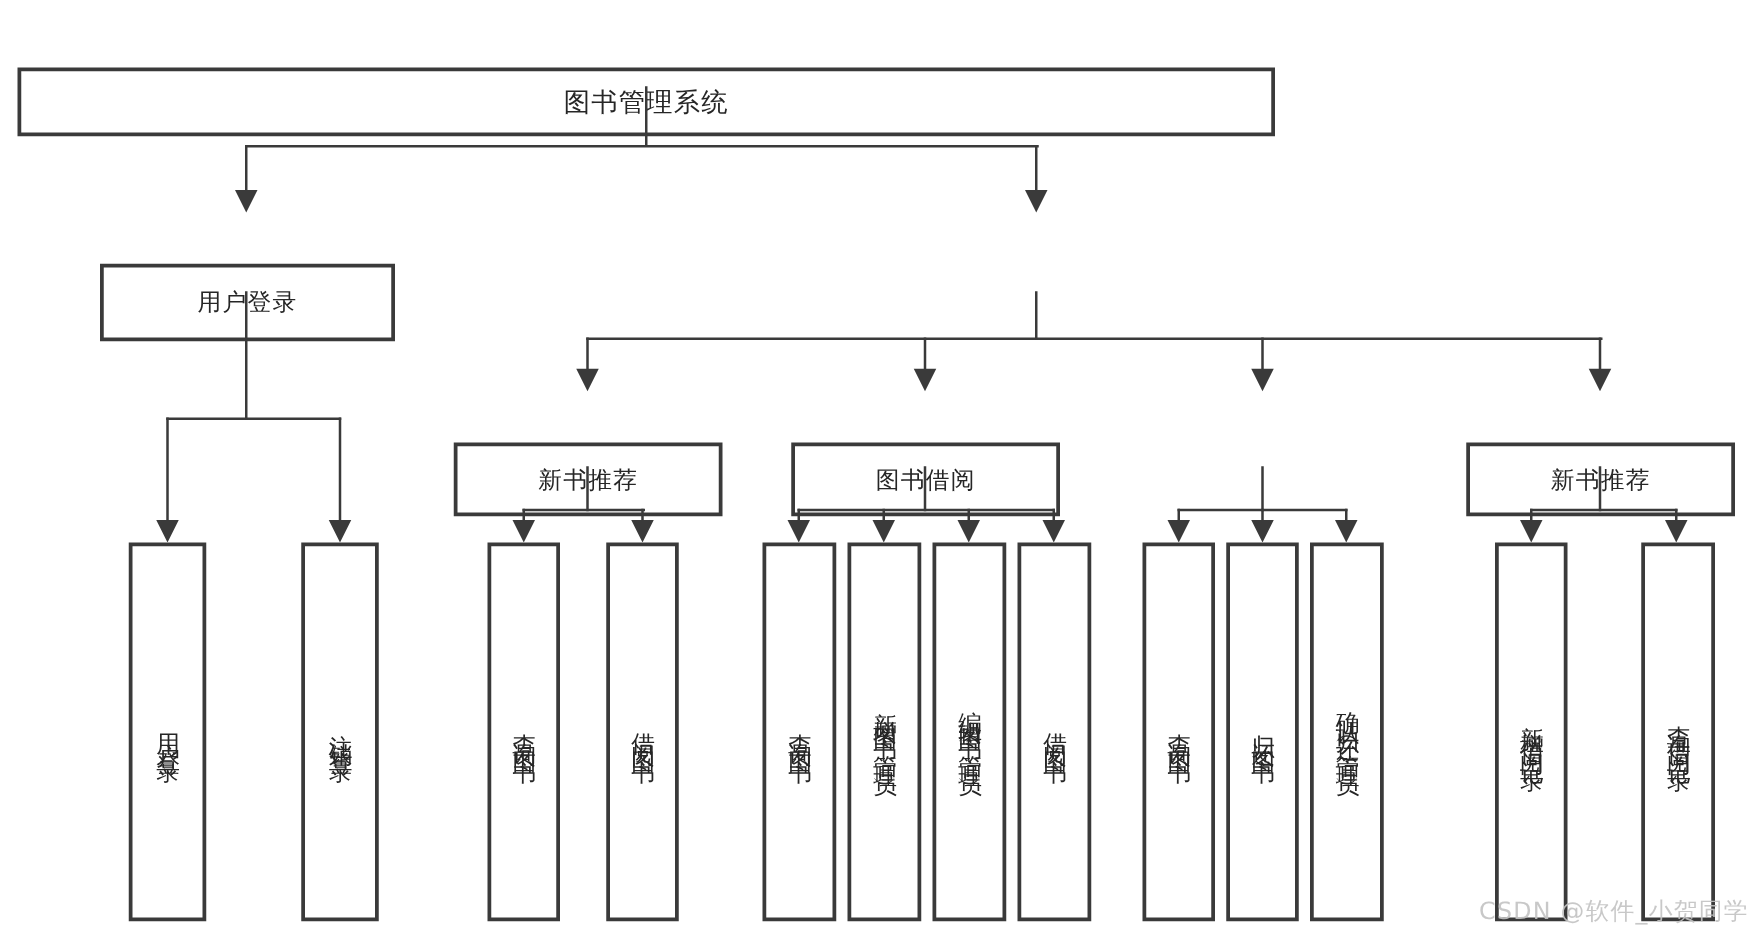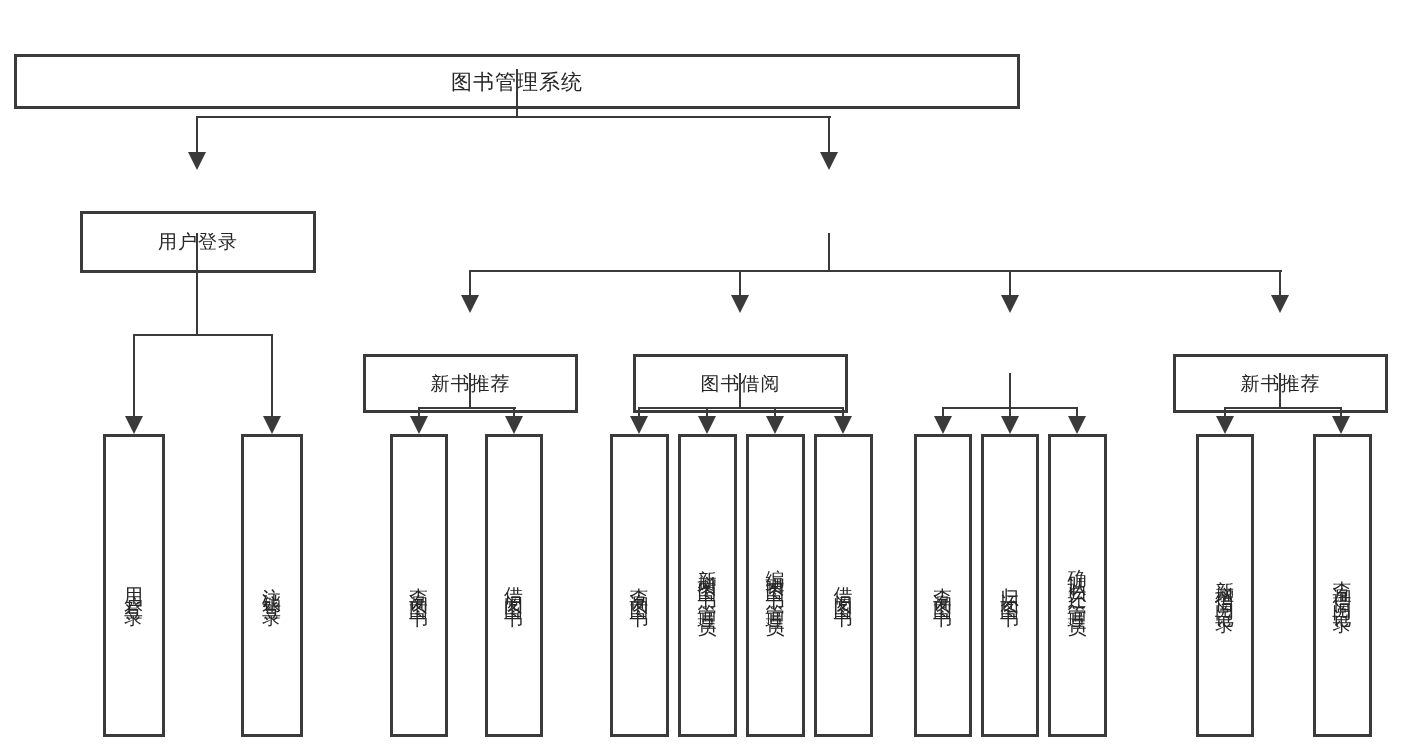--- a/index.html
+++ b/index.html
@@ -181,14 +181,15 @@
     <span>确认归还（管理员）</span>
   </div>
 
   <div class="vbox" style="left:1196px; top:434px; width:58px; height:303px;">
     <span>新增借阅记录</span>
   </div>
   <div class="vbox" style="left:1313px; top:434px; width:59px; height:303px;">
     <span>查询借阅记录</span>
   </div>
 
+  <div class="watermark">CSDN @软件_小贺同学</div>
 
 </div>
 
 </body></html>

